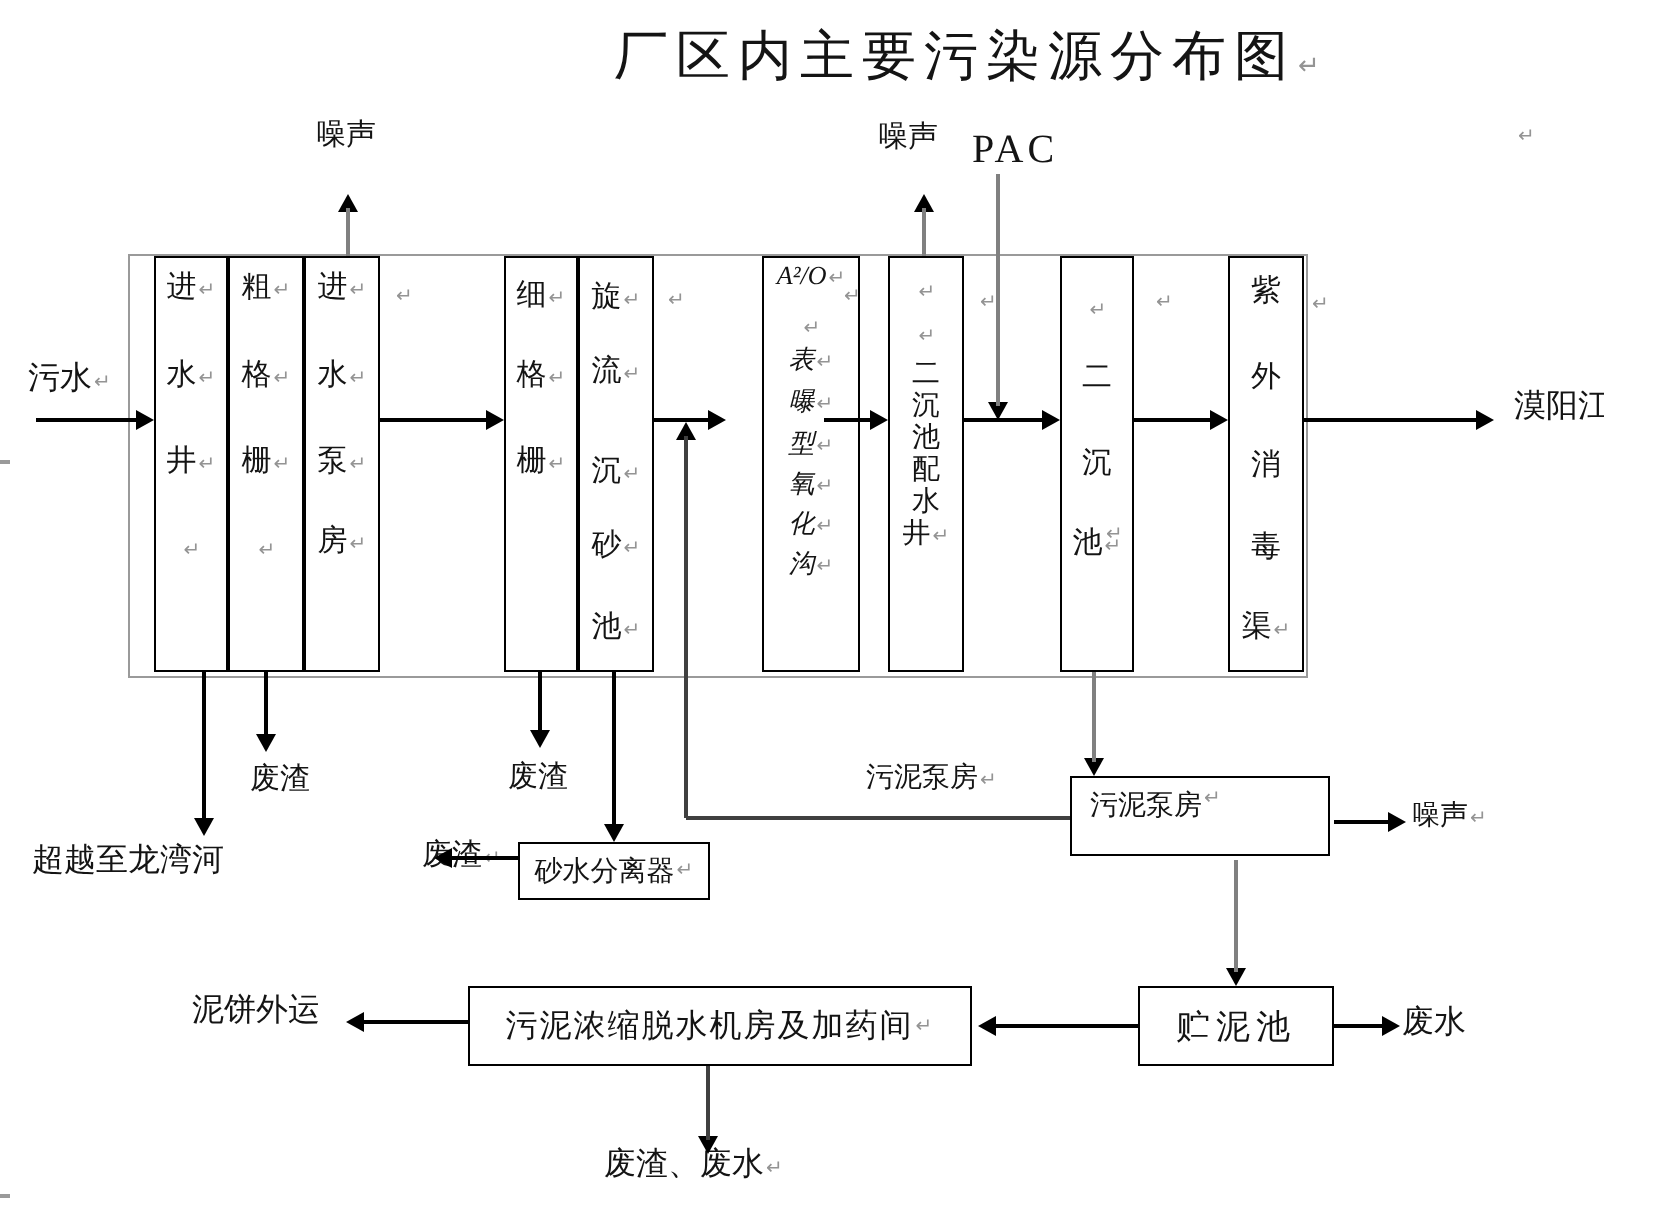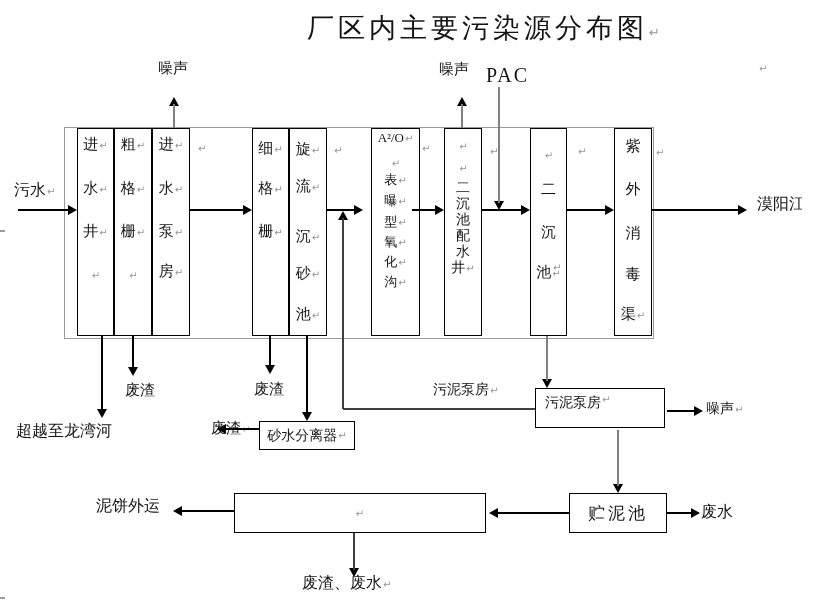--- a/index.html
+++ b/index.html
@@ -49,21 +49,21 @@
         <div class="bitem" style="top: 52px; font-size: 15px;"><span>格</span><span class="pm">↵</span></div>
         <div class="bitem" style="top: 95px; font-size: 15px;"><span>栅</span><span class="pm">↵</span></div>
       </div>
       <div class="box" style="left: 289px; top: 128px; width: 36px; height: 206px;">
         <div class="bitem" style="top: 13px; font-size: 15px;"><span>旋</span><span class="pm">↵</span></div>
         <div class="bitem" style="top: 50px; font-size: 15px;"><span>流</span><span class="pm">↵</span></div>
         <div class="bitem" style="top: 100px; font-size: 15px;"><span>沉</span><span class="pm">↵</span></div>
         <div class="bitem" style="top: 137px; font-size: 15px;"><span>砂</span><span class="pm">↵</span></div>
         <div class="bitem" style="top: 178px; font-size: 15px;"><span>池</span><span class="pm">↵</span></div>
       </div>
-      <div class="box" style="left: 371px; top: 128px; width: 47px; height: 206px;">
+      <div class="box" style="left: 381px; top: 128px; width: 47px; height: 206px; font-style: italic;">
         <div class="bitem" style="top: 2px; font-size: 13px;"><span>A²/O</span><span class="pm">↵</span></div>
         <div class="bitem" style="top: 27px; font-size: 13px;"><span></span><span class="pm">↵</span></div>
         <div class="bitem" style="top: 44px; font-size: 13px;"><span>表</span><span class="pm">↵</span></div>
         <div class="bitem" style="top: 65px; font-size: 13px;"><span>曝</span><span class="pm">↵</span></div>
         <div class="bitem" style="top: 86px; font-size: 13px;"><span>型</span><span class="pm">↵</span></div>
         <div class="bitem" style="top: 106px; font-size: 13px;"><span>氧</span><span class="pm">↵</span></div>
         <div class="bitem" style="top: 126px; font-size: 13px;"><span>化</span><span class="pm">↵</span></div>
         <div class="bitem" style="top: 146px; font-size: 13px;"><span>沟</span><span class="pm">↵</span></div>
       </div>
       <div class="box" style="left: 444px; top: 128px; width: 36px; height: 206px;">
@@ -94,20 +94,21 @@
         <span class="pm">↵</span>
       </div>
       <div class="sbox topleft" style="left: 535px; top: 388px; width: 130px; height: 40px; font-size: 14px;">
         <span>污泥泵房</span>
         <span class="pm">↵</span>
       </div>
       <div class="sbox" style="left: 569px; top: 493px; width: 96px; height: 38px; font-size: 17px; letter-spacing: 3px;">
         <span>贮泥池</span>
       </div>
       <div class="sbox" style="left: 234px; top: 493px; width: 250px; height: 38px; font-size: 16px; letter-spacing: 1px;">
+        <span>污泥浓缩脱水机房及加药间</span>
         <span class="pm">↵</span>
       </div>
       <div class="lbl" style="left: 14px; top: 181px; font-size: 16px;"><span>污水</span><span class="pm">↵</span></div>
       <div class="lbl" style="left: 158px; top: 60px; font-size: 15px;"><span>噪声</span></div>
       <div class="lbl" style="left: 439px; top: 61px; font-size: 15px;"><span>噪声</span></div>
       <div class="lbl" style="left: 486px; top: 64px; font-size: 20px; letter-spacing: 2px;"><span>PAC</span></div>
       <div class="lbl" style="left: 757px; top: 195px; font-size: 16px;"><span>漠阳江</span><span class="pm">↵</span></div>
       <div class="lbl" style="left: 16px; top: 422px; font-size: 16px;"><span>超越至龙湾河</span></div>
       <div class="lbl" style="left: 125px; top: 382px; font-size: 15px;"><span>废渣</span></div>
       <div class="lbl" style="left: 254px; top: 381px; font-size: 15px;"><span>废渣</span></div>

